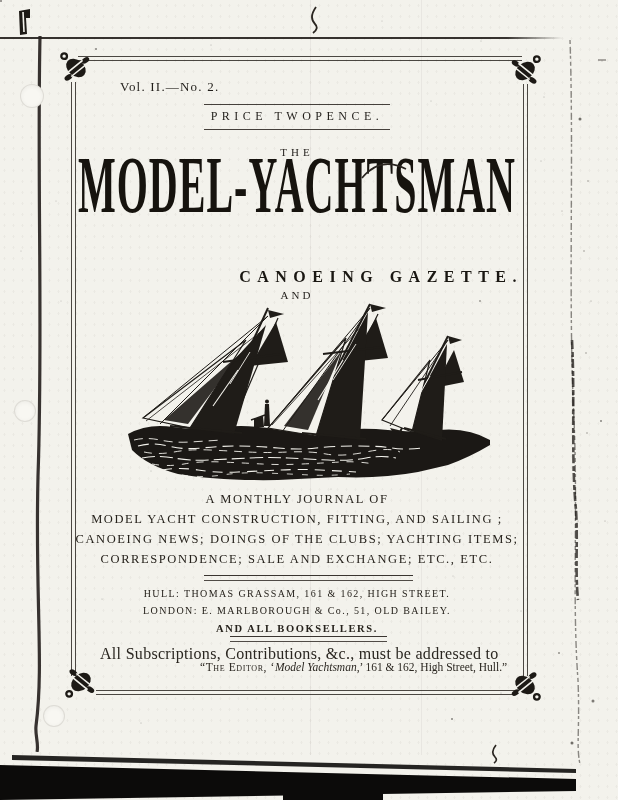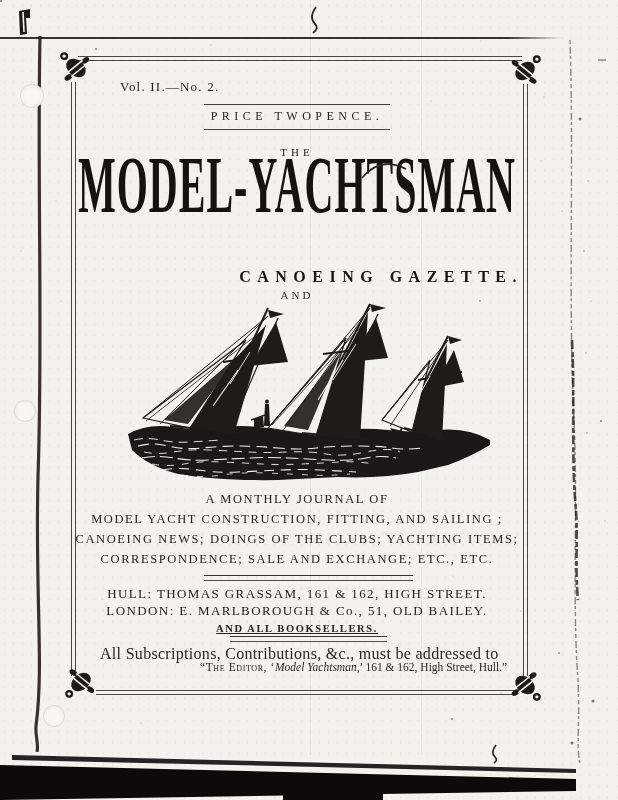--- a/index.html
+++ b/index.html
@@ -84,22 +84,22 @@
   .and{position:absolute;left:147px;top:249px;width:300px;text-align:center;
     font-size:11px;letter-spacing:3px;margin-top:40px;}
   .subtitle{position:absolute;left:71px;top:268px;width:452px;text-align:right;
     font-size:16px;font-weight:700;letter-spacing:6.5px;color:#1a1712;white-space:nowrap;}
   .yachts{position:absolute;left:118px;top:300px;width:382px;height:185px;}
   .desc{position:absolute;left:71px;top:489px;width:452px;text-align:center;
     font-size:12.5px;line-height:20px;letter-spacing:1.6px;color:#26221c;white-space:nowrap;}
   .rule-a{position:absolute;left:204px;top:575px;width:209px;height:4px;
     border-top:1.6px solid rgba(38,33,28,.9);border-bottom:1px solid rgba(38,33,28,.8);}
   .pub{position:absolute;left:71px;top:585px;width:452px;text-align:center;color:#26221c;white-space:nowrap;}
-  .pub-hull,.pub-london{font-size:13px;line-height:17px;letter-spacing:1.4px;}
-  .pub-book{font-size:10.5px;line-height:15px;letter-spacing:1.6px;font-weight:700;margin-top:2px;text-decoration:underline;}
+  .pub-hull,.pub-london{font-size:10px;line-height:17px;letter-spacing:1.4px;}
+  .pub-book{font-size:10.5px;line-height:15px;letter-spacing:1.6px;font-weight:700;margin-top:2px;}
   .rule-b{position:absolute;left:230px;top:636px;width:157px;height:4px;
     border-top:1.4px solid rgba(38,33,28,.9);border-bottom:1px solid rgba(38,33,28,.8);}
   .subsc1{position:absolute;left:100px;top:645px;font-size:16px;letter-spacing:.3px;color:#2a2620;}
   .subsc2{position:absolute;left:200px;top:661px;width:305px;
     font-size:11.5px;color:#2a2620;white-space:nowrap;}
   .sc{font-variant:small-caps;letter-spacing:.6px;}
   .it{font-style:italic;}
 </style>
 </head>
 <body>

